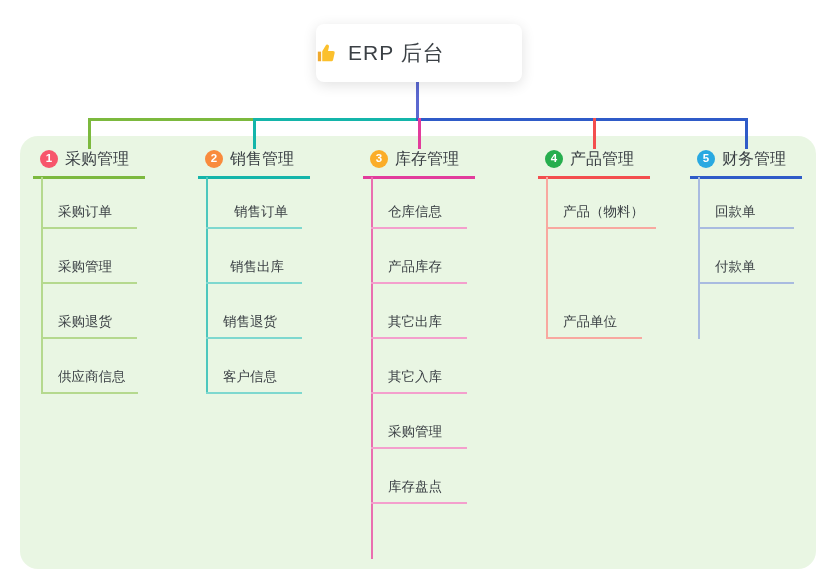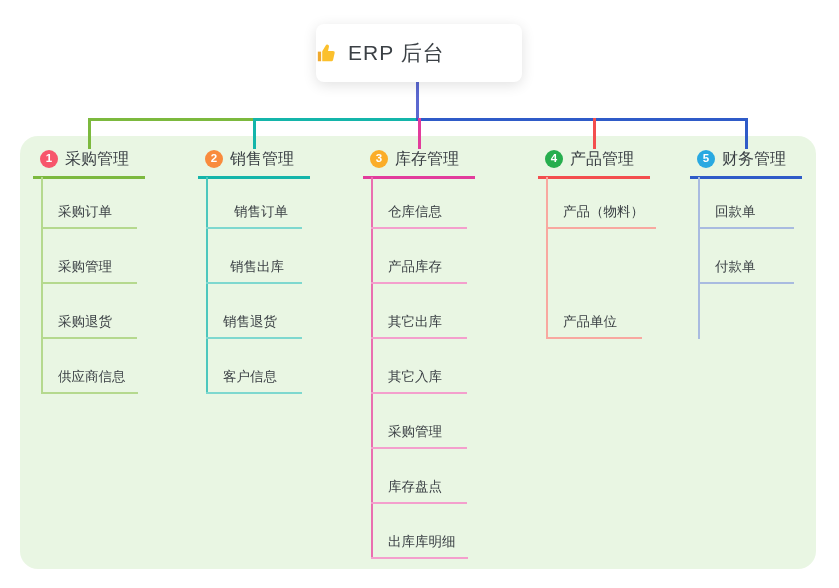--- a/index.html
+++ b/index.html
@@ -103,23 +103,20 @@
         </div>
         <div class="child" style="top: 210px;">
           <span>其它入库</span>
         </div>
         <div class="child" style="top: 265px;">
           <span>采购管理</span>
         </div>
         <div class="child" style="top: 320px;">
           <span>库存盘点</span>
         </div>
-        <div class="child" style="top: 375px;">
-          <span>出库库明细</span>
-        </div>
       </div>
       <div class="branch" style="left: 538px; --main: #f34e4e; --light: #f8a8a0; --rail: #f8a8a0; --badge: #27ae4e;">
         <div class="branch-title">
           <span class="badge">4</span>
           <span>产品管理</span>
         </div>
         <div class="rail" style="height: 162px;"></div>
         <div class="child" style="top: 45px;">
           <span>产品（物料）</span>
         </div>

